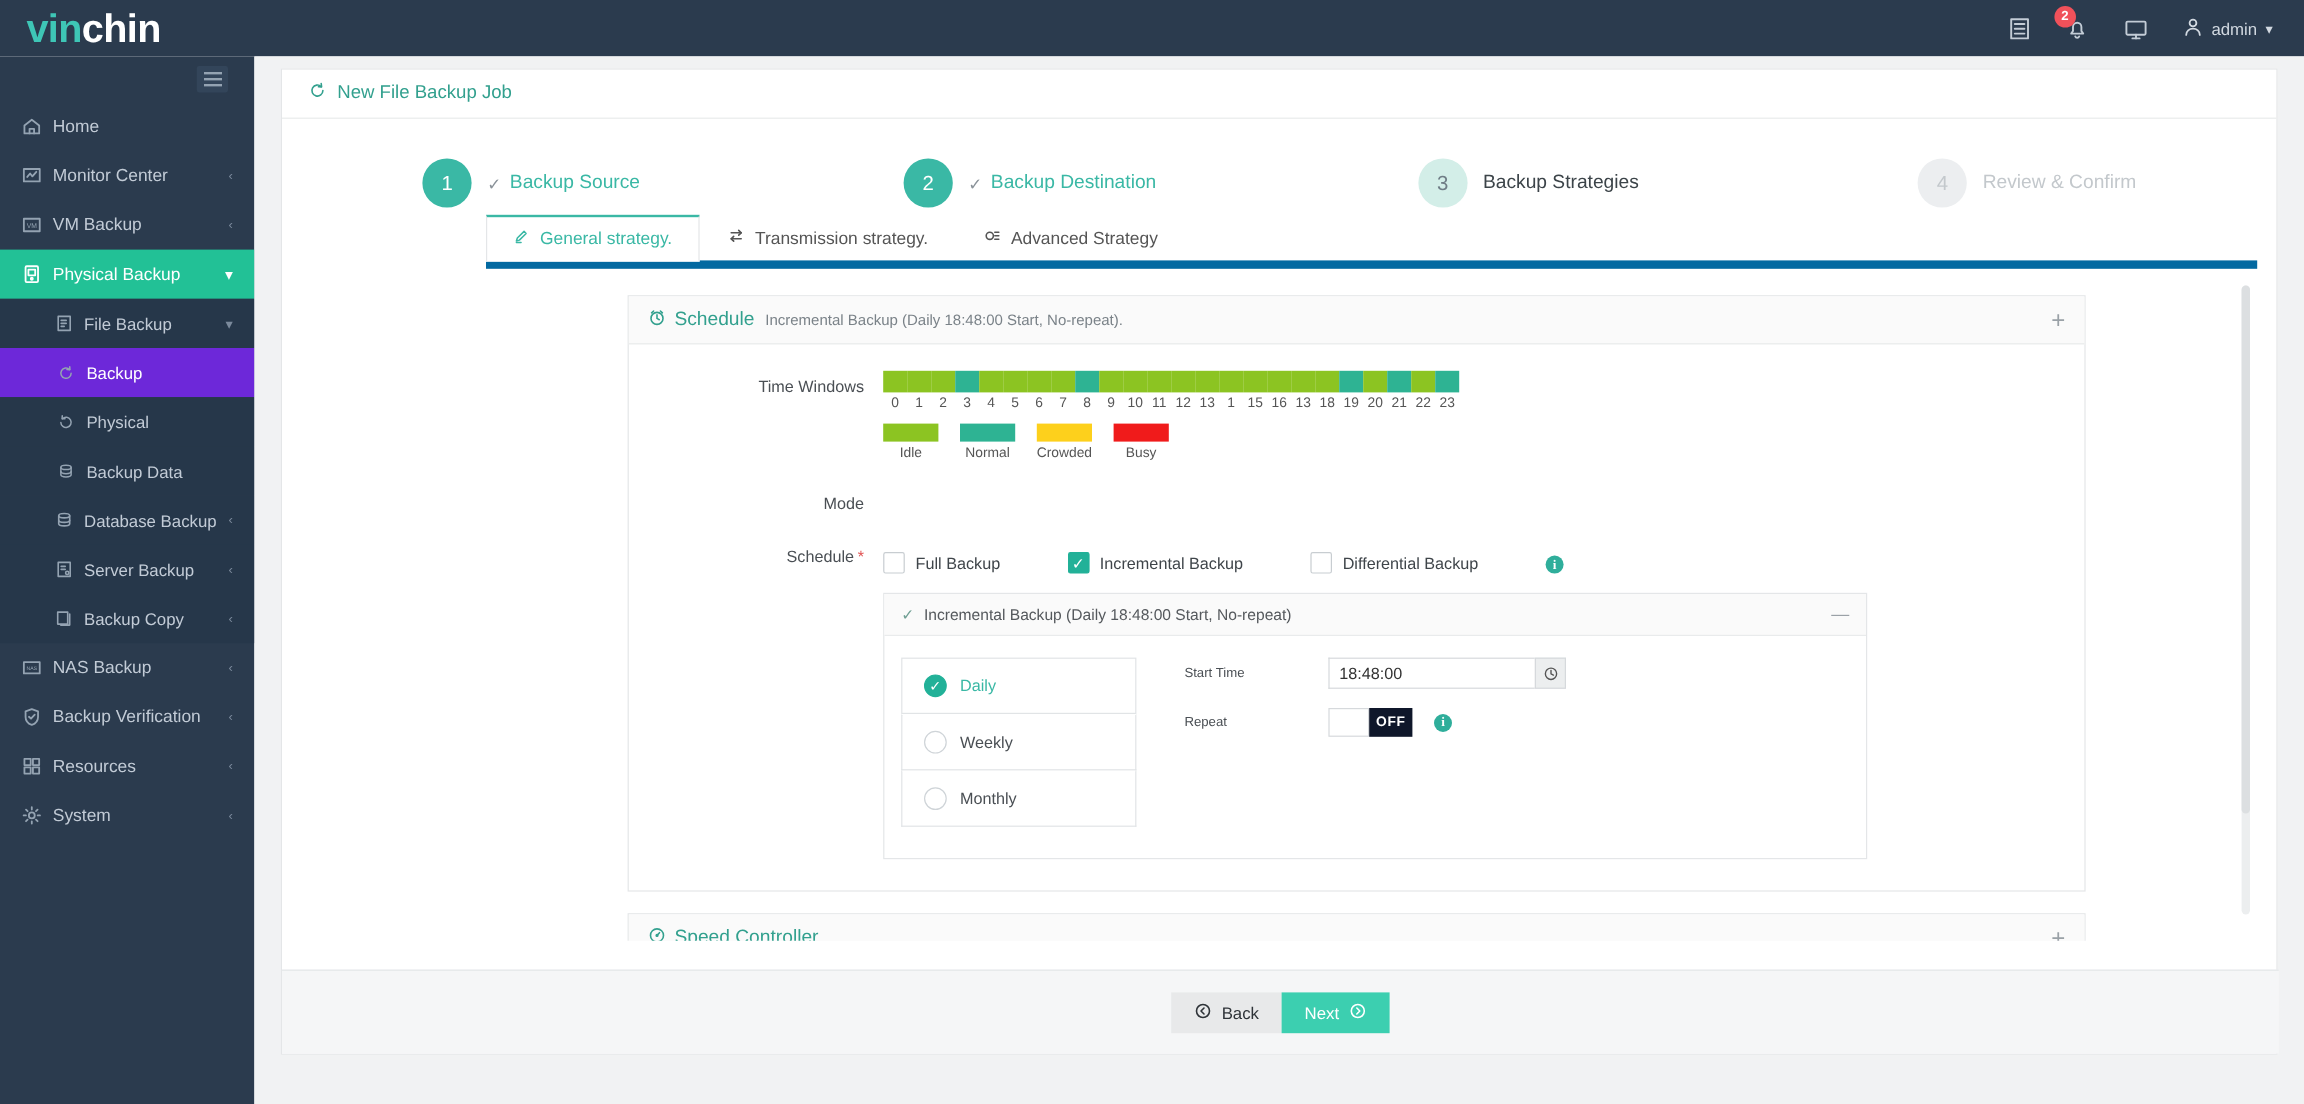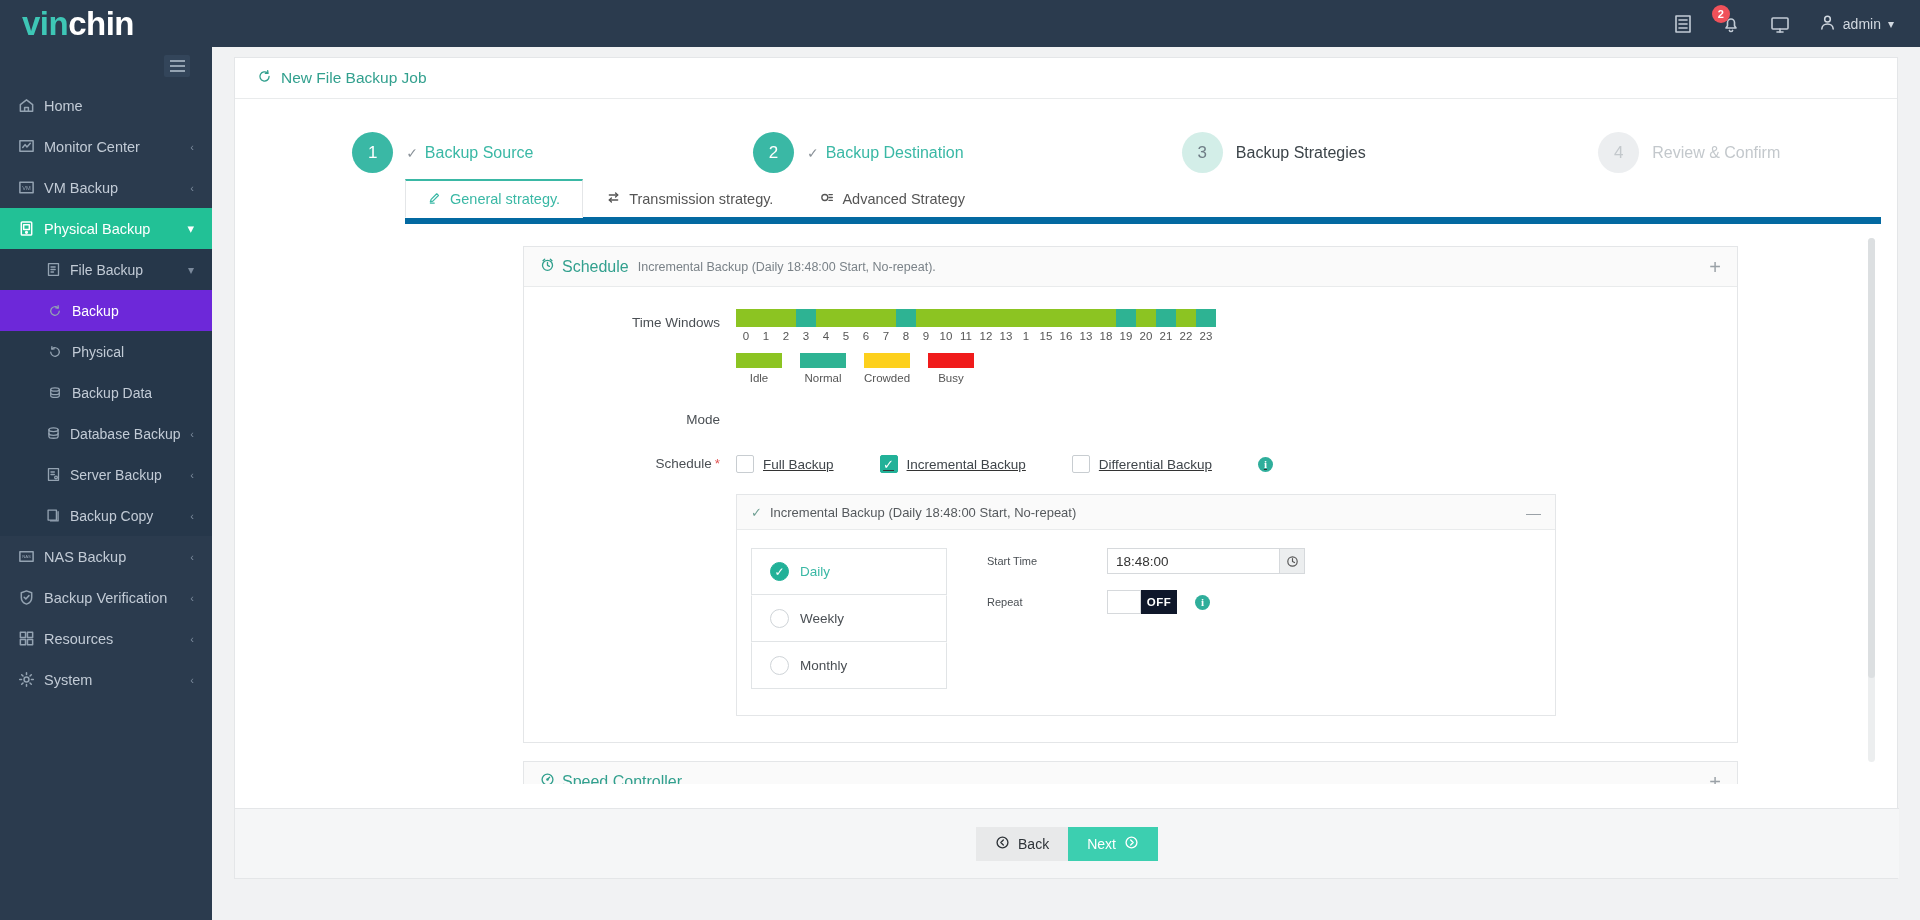--- a/index.html
+++ b/index.html
@@ -146,21 +146,21 @@
   .lg { width: 46px; text-align: center; }
   .lg i { display: block; width: 46px; height: 15px; }
   .lg span { display: block; font-size: 11.5px; color: #555; margin-top: 4px; }
 
   select.mode {
     width: 400px; height: 28px; border: 1px solid #d6d9dc; border-radius: 2px;
     font-size: 13.5px; color: #333; padding-left: 7px; background: #fff;
     font-family: "Liberation Sans", sans-serif;
   }
 
-  .cbrow { display: flex; align-items: center; gap: 8px; height: 28px; text-decoration: underline; }
+  .cbrow { display: flex; align-items: flex-end; gap: 18px; height: 28px; }
   .cb { display: flex; align-items: center; gap: 9px; margin-right: 38px; cursor: pointer; }
   .cbbox {
     width: 18px; height: 18px; border: 1px solid #c8cdd1; border-radius: 2px; background: #fff;
     display: flex; align-items: center; justify-content: center;
   }
   .cbbox.on { background: #22b198; border-color: #22b198; color: #fff; font-size: 13px; }
   .cb span { font-size: 13.5px; color: #3f454a; }
   .info {
     width: 15px; height: 15px; border-radius: 50%; background: #2fae9b; color: #fff;
     font-size: 11px; font-weight: bold; display: inline-flex; align-items: center;

